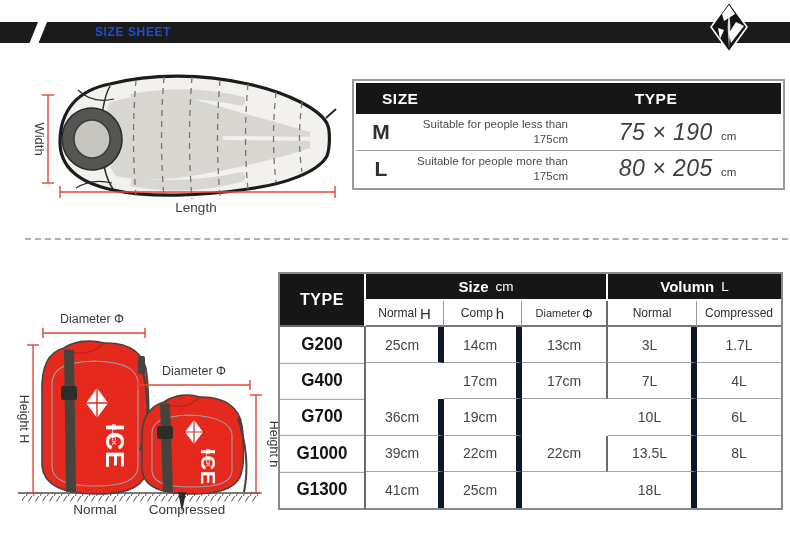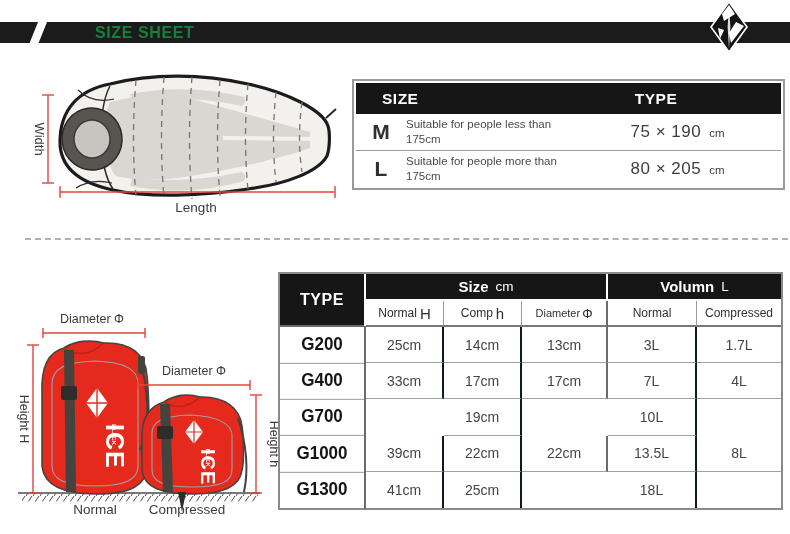--- a/index.html
+++ b/index.html
@@ -3,58 +3,58 @@
 <meta charset="utf-8">
 <style>
   html,body{margin:0;padding:0;background:#fff;}
   *{box-sizing:border-box;}
   body{font-family:"Liberation Sans","DejaVu Sans",sans-serif;}
   #stage{position:relative;width:790px;height:534px;background:#ffffff;overflow:hidden;}
 
   
   .topbar{position:absolute;left:0;top:22px;width:790px;height:21px;background:#1b1b1b;z-index:1;}
   .slash{position:absolute;left:34px;top:15px;width:9px;height:34px;background:#ffffff;transform:skewX(-22deg);z-index:2;}
-  .title{position:absolute;left:95px;top:22px;height:21px;line-height:21px;color:#15803d;
-         font-size:16px;font-weight:bold;letter-spacing:0.6px;z-index:3;}
+  .title{position:absolute;left:95px;top:22px;height:21px;line-height:21px;color:#1d4ed8;
+         font-size:12px;font-weight:bold;letter-spacing:0.6px;z-index:3;}
   .brandlogo{position:absolute;left:702px;top:1px;z-index:4;}
 
   
   .divider{position:absolute;left:25px;top:238px;width:763px;height:0;border-top:2px dashed #b1b1b1;}
 
   
   .size-table{position:absolute;left:352px;top:79px;width:433px;height:111px;
               border:2px solid #9a9a9a;background:#ffffff;padding:2px;}
   .size-head{position:relative;height:31px;background:#161616;color:#fff;}
   .size-head .h-size{position:absolute;left:26px;top:0;height:31px;line-height:31px;font-size:15.5px;font-weight:bold;letter-spacing:0.5px;}
   .size-head .h-type{position:absolute;left:225px;width:150px;top:0;height:31px;line-height:31px;font-size:15.5px;font-weight:bold;letter-spacing:0.5px;text-align:center;}
   .size-row{display:grid;grid-template-columns:50px 168px 1fr;align-items:center;height:36px;}
   .size-row + .size-row{border-top:1.5px solid #9a9a9a;}
   .size-row .sz{font-size:21px;font-weight:bold;color:#2f2f2f;text-align:center;}
-  .size-row .desc{font-size:11.5px;color:#4a4a4a;line-height:1.3;padding-right:6px;}
+  .size-row .desc{font-size:11.5px;color:#4a4a4a;line-height:1.3;padding-right:6px;text-align:right;}
   .size-row .val{display:flex;align-items:baseline;justify-content:center;color:#3e3e3e;}
-  .size-row .val .num{font-size:17px;letter-spacing:0.5px;}
+  .size-row .val .num{font-size:23px;letter-spacing:0.5px;font-style:italic;}
   .size-row .val .unit{font-size:11.5px;margin-left:8px;}
 
   
   .spec-table{position:absolute;left:278px;top:272px;width:505px;height:238px;
               border:2px solid #8a8a8a;background:#ffffff;
               display:grid;grid-template-columns:86px 78px 78px 86px 89px 84px;
               grid-template-rows:27px 26px repeat(5,1fr);}
   .spec-table div{display:flex;align-items:center;justify-content:center;}
   .gh{background:#161616;color:#ffffff;font-weight:bold;}
   .cell-type-head{grid-column:1;grid-row:1/3;margin-right:2px;border-bottom:2px solid #6a6a6a;font-size:16px;letter-spacing:0.5px;}
   .cell-size-group{grid-column:2/5;grid-row:1;margin-bottom:2px;margin-right:2px;font-size:15px;}
   .cell-vol-group{grid-column:5/7;grid-row:1;margin-bottom:2px;font-size:15px;}
   .grp-unit{font-weight:normal;font-size:13.5px;margin-left:7px;}
   .sub{border-bottom:2px solid #777777;border-right:1px solid #9a9a9a;font-size:12px;color:#2e2e2e;}
   .sub .sym{font-size:15px;margin-left:3px;}
   .sub .symphi{font-size:13px;margin-left:2px;}
   .sep-r{border-right:2px solid #6a6a6a !important;}
   .no-r{border-right:none !important;}
-  .bcell{border-right:2px solid #0f172a;border-bottom:1px solid #a2a2a2;font-size:14px;color:#454545;}
+  .bcell{border-right:6px solid #0f172a;border-bottom:1px solid #a2a2a2;font-size:14px;color:#454545;}
   .tname{font-size:17px;font-weight:800;color:#141414;letter-spacing:0px;transform:scaleY(1.05);}
   .last-row{border-bottom:none !important;}
 
   
   .bag-diagram{position:absolute;left:18px;top:68px;}
   .sack-diagram{position:absolute;left:12px;top:298px;}
   svg text{font-family:"Liberation Sans","DejaVu Sans",sans-serif;}
 </style>
 </head>
 <body>
@@ -247,29 +247,30 @@
     <div class="sub no-r" style="grid-column:6;grid-row:2">Compressed</div>
 
     <div class="bcell tname sep-r" style="grid-column:1;grid-row:3">G200</div>
     <div class="bcell" style="grid-column:2;grid-row:3">25cm</div>
     <div class="bcell" style="grid-column:3;grid-row:3">14cm</div>
     <div class="bcell sep-r" style="grid-column:4;grid-row:3">13cm</div>
     <div class="bcell" style="grid-column:5;grid-row:3">3L</div>
     <div class="bcell no-r" style="grid-column:6;grid-row:3">1.7L</div>
 
     <div class="bcell tname sep-r" style="grid-column:1;grid-row:4">G400</div>
-    <div class="bcell" style="grid-column:2;grid-row:4">33cm</div>
     <div class="bcell" style="grid-column:3;grid-row:4">17cm</div>
     <div class="bcell sep-r" style="grid-column:4;grid-row:4">17cm</div>
     <div class="bcell" style="grid-column:5;grid-row:4">7L</div>
     <div class="bcell no-r" style="grid-column:6;grid-row:4">4L</div>
 
     <div class="bcell tname sep-r" style="grid-column:1;grid-row:5">G700</div>
+    <div class="bcell" style="grid-column:2;grid-row:5">36cm</div>
     <div class="bcell" style="grid-column:3;grid-row:5">19cm</div>
     <div class="bcell" style="grid-column:5;grid-row:5">10L</div>
+    <div class="bcell no-r" style="grid-column:6;grid-row:5">6L</div>
 
     <div class="bcell tname sep-r" style="grid-column:1;grid-row:6">G1000</div>
     <div class="bcell" style="grid-column:2;grid-row:6">39cm</div>
     <div class="bcell" style="grid-column:3;grid-row:6">22cm</div>
     <div class="bcell sep-r" style="grid-column:4;grid-row:6">22cm</div>
     <div class="bcell" style="grid-column:5;grid-row:6">13.5L</div>
     <div class="bcell no-r" style="grid-column:6;grid-row:6">8L</div>
 
     <div class="bcell tname sep-r last-row" style="grid-column:1;grid-row:7">G1300</div>
     <div class="bcell last-row" style="grid-column:2;grid-row:7">41cm</div>

